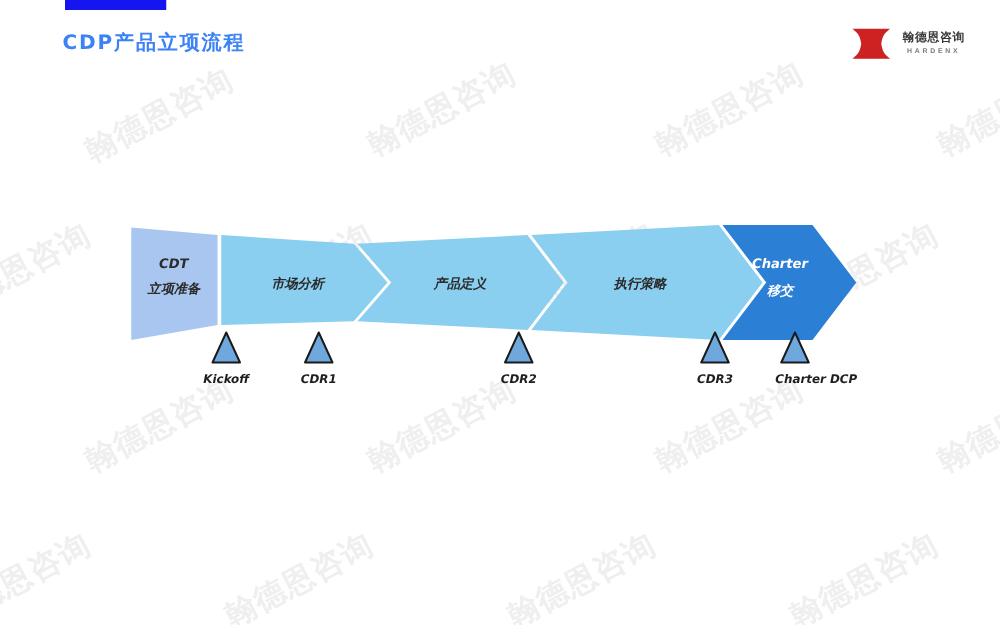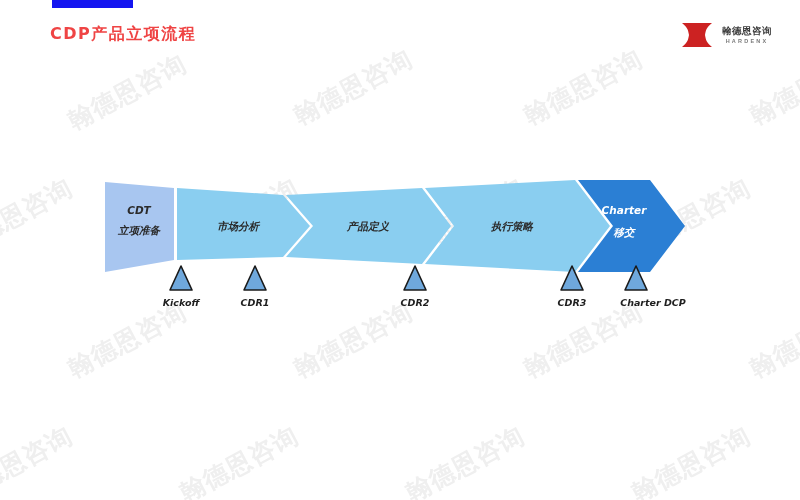--- a/index.html
+++ b/index.html
@@ -51,21 +51,21 @@
     z-index: 3;
   }
   #page-title {
     position: absolute;
     left: 50px;
     top: 24px;
     font-family: "DejaVu Sans", sans-serif;
     font-size: 16px;
     font-weight: 700;
     letter-spacing: 1.5px;
-    color: #ef4444;
+    color: #3b82f6;
     white-space: nowrap;
     z-index: 3;
   }
 
   
   #logo-block {
     position: absolute;
     right: 28px;
     top: 22px;
     display: flex;

